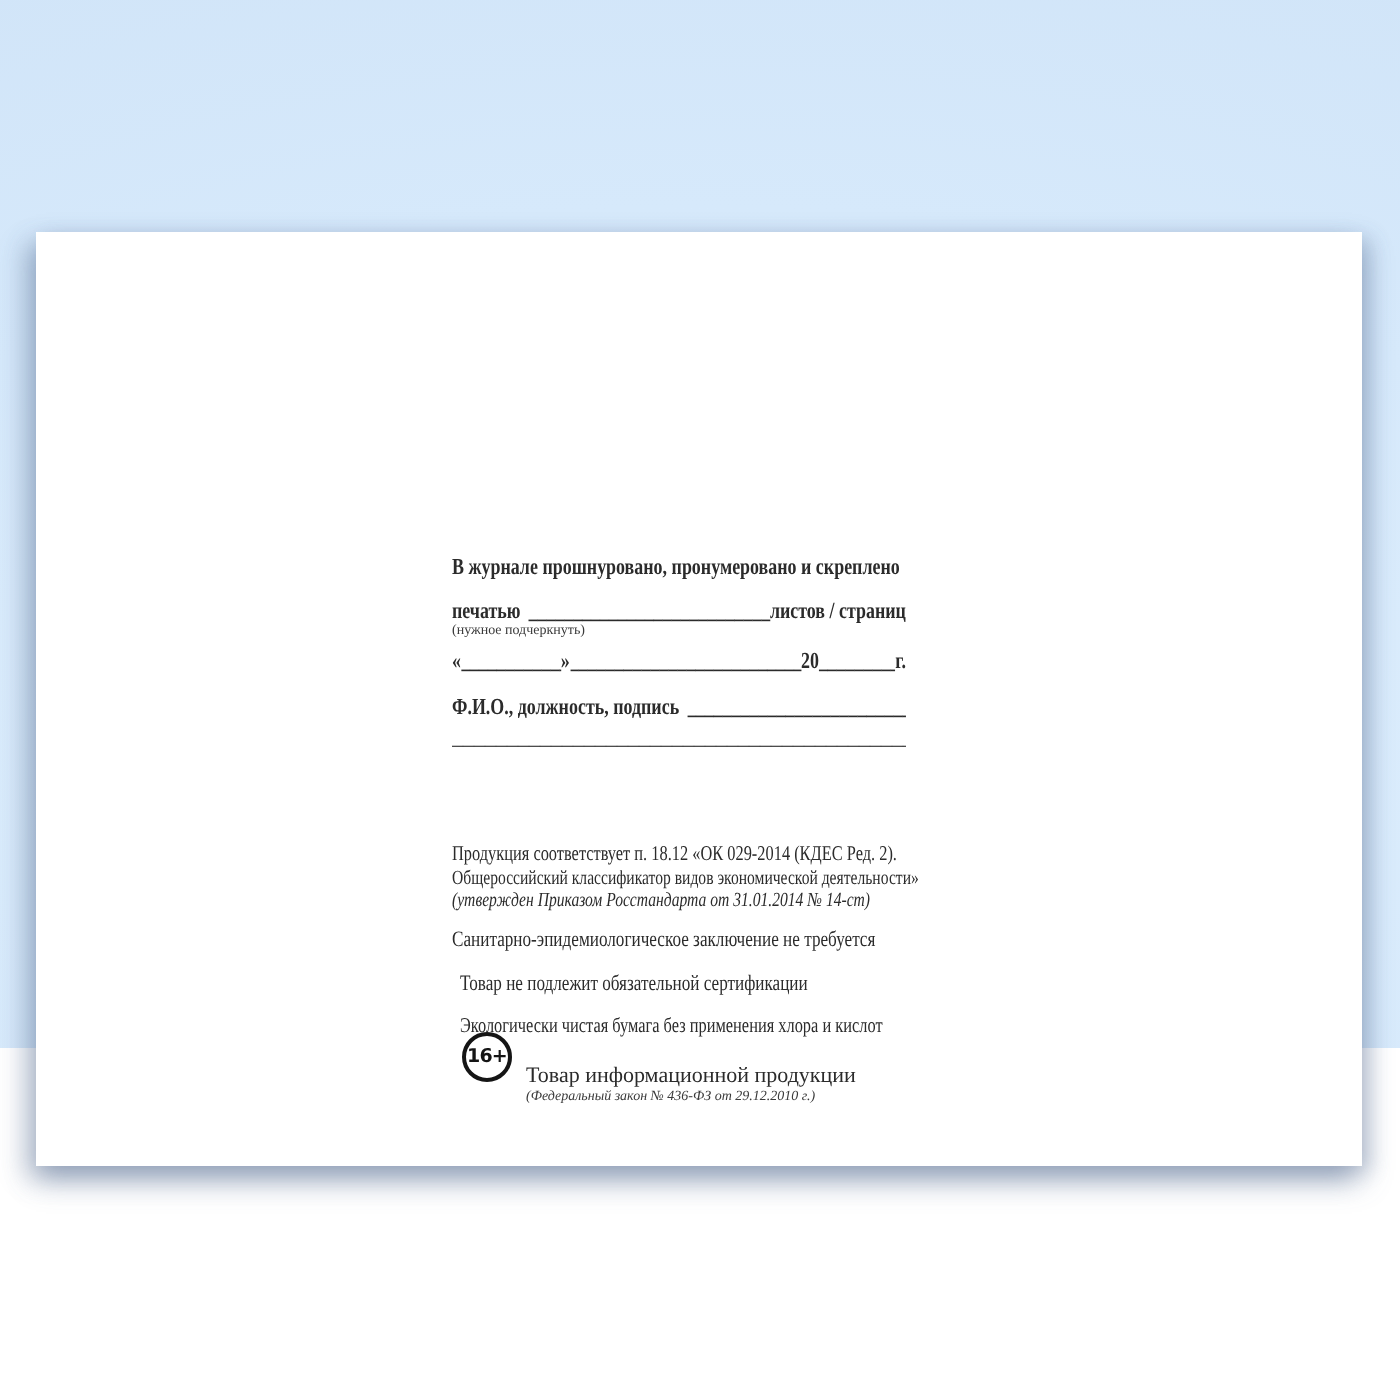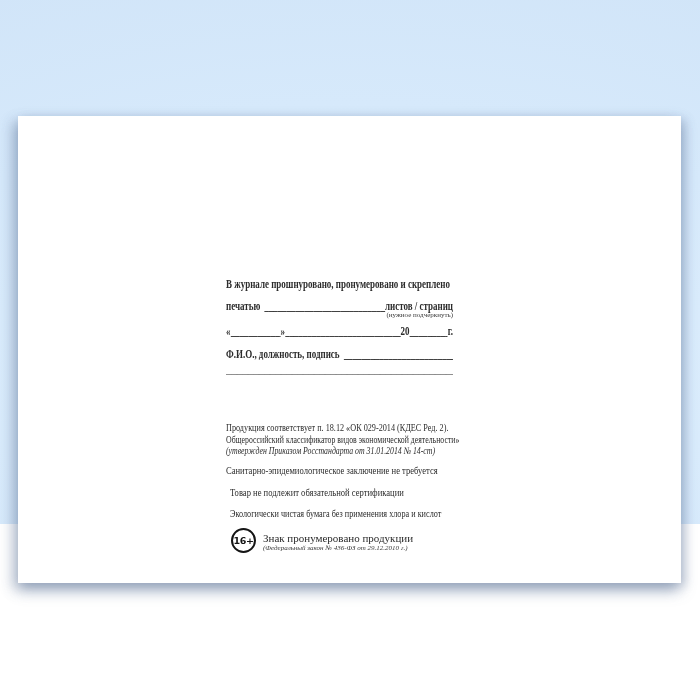--- a/index.html
+++ b/index.html
@@ -26,29 +26,29 @@
   }
   .scaled{transform:scaleX(.78);transform-origin:0 0;}
   .seal{font-weight:bold;font-size:11.5px;}
   .frow{display:flex;align-items:baseline;width:291px;}
   .frow > span{flex:0 0 auto;}
   .bl{overflow:hidden;min-width:0;}
   .blflex{flex:1 1 auto !important;}
   .w64{width:64px;}
   .w49{width:49px;}
   .lbl-gap{margin-right:5px;}
-  .note{font-size:7px;color:#3a3a3a;width:227px;text-align:right;padding-right:2px;}
+  .note{font-size:7px;color:#3a3a3a;width:227px;padding-right:2px;}
   .longblank{font-size:11px;width:227px;}
   .mp{font-size:11px;width:232px;text-align:right;}
   .t105{font-size:10.5px;}
   .t10{font-size:10px;}
   .t11{font-size:11px;}
   .ital{font-style:italic;}
   .badge{
-    position:absolute;left:213px;top:412px;width:21px;height:21px;
+    position:absolute;left:213px;top:400px;width:21px;height:21px;
     border:2.5px solid #151515;border-radius:50%;
     display:flex;align-items:center;justify-content:center;
     color:#151515;background:#fff;
   }
   .badge span{
     font-family:"DejaVu Sans","Liberation Sans",sans-serif;
     font-weight:bold;font-size:9.5px;letter-spacing:-.4px;
   }
   .sign-title{font-size:11px;}
   .sign-law{font-size:7px;font-style:italic;color:#3a3a3a;}
@@ -96,18 +96,18 @@
     <div class="row t11 scaled" style="top:348px;left:208px">Санитарно-эпидемиологическое заключение не требуется</div>
 
     <div class="row t11 scaled" style="top:370px;left:212px">Товар не подлежит обязательной сертификации</div>
 
     <div class="row t105 scaled" style="top:392px;left:212px">Экологически чистая бумага без применения хлора и кислот</div>
 
     <div class="badge">
       <span>16+</span>
     </div>
 
-    <div class="row sign-title" style="top:416px;left:245px">Знак пронумеровано продукции</div>
+    <div class="row sign-title" style="top:416px;left:245px">Товар информационной продукции</div>
 
     <div class="row sign-law" style="top:428px;left:245px">(Федеральный закон № 436-ФЗ от 29.12.2010 г.)</div>
 
   </div>
 </div>
 
 </body></html>

